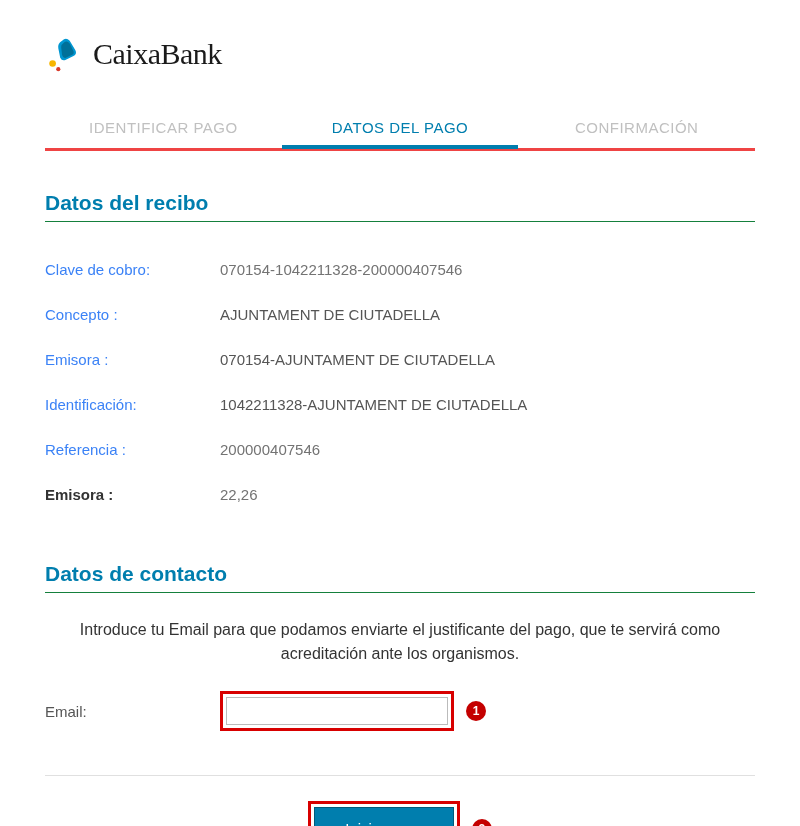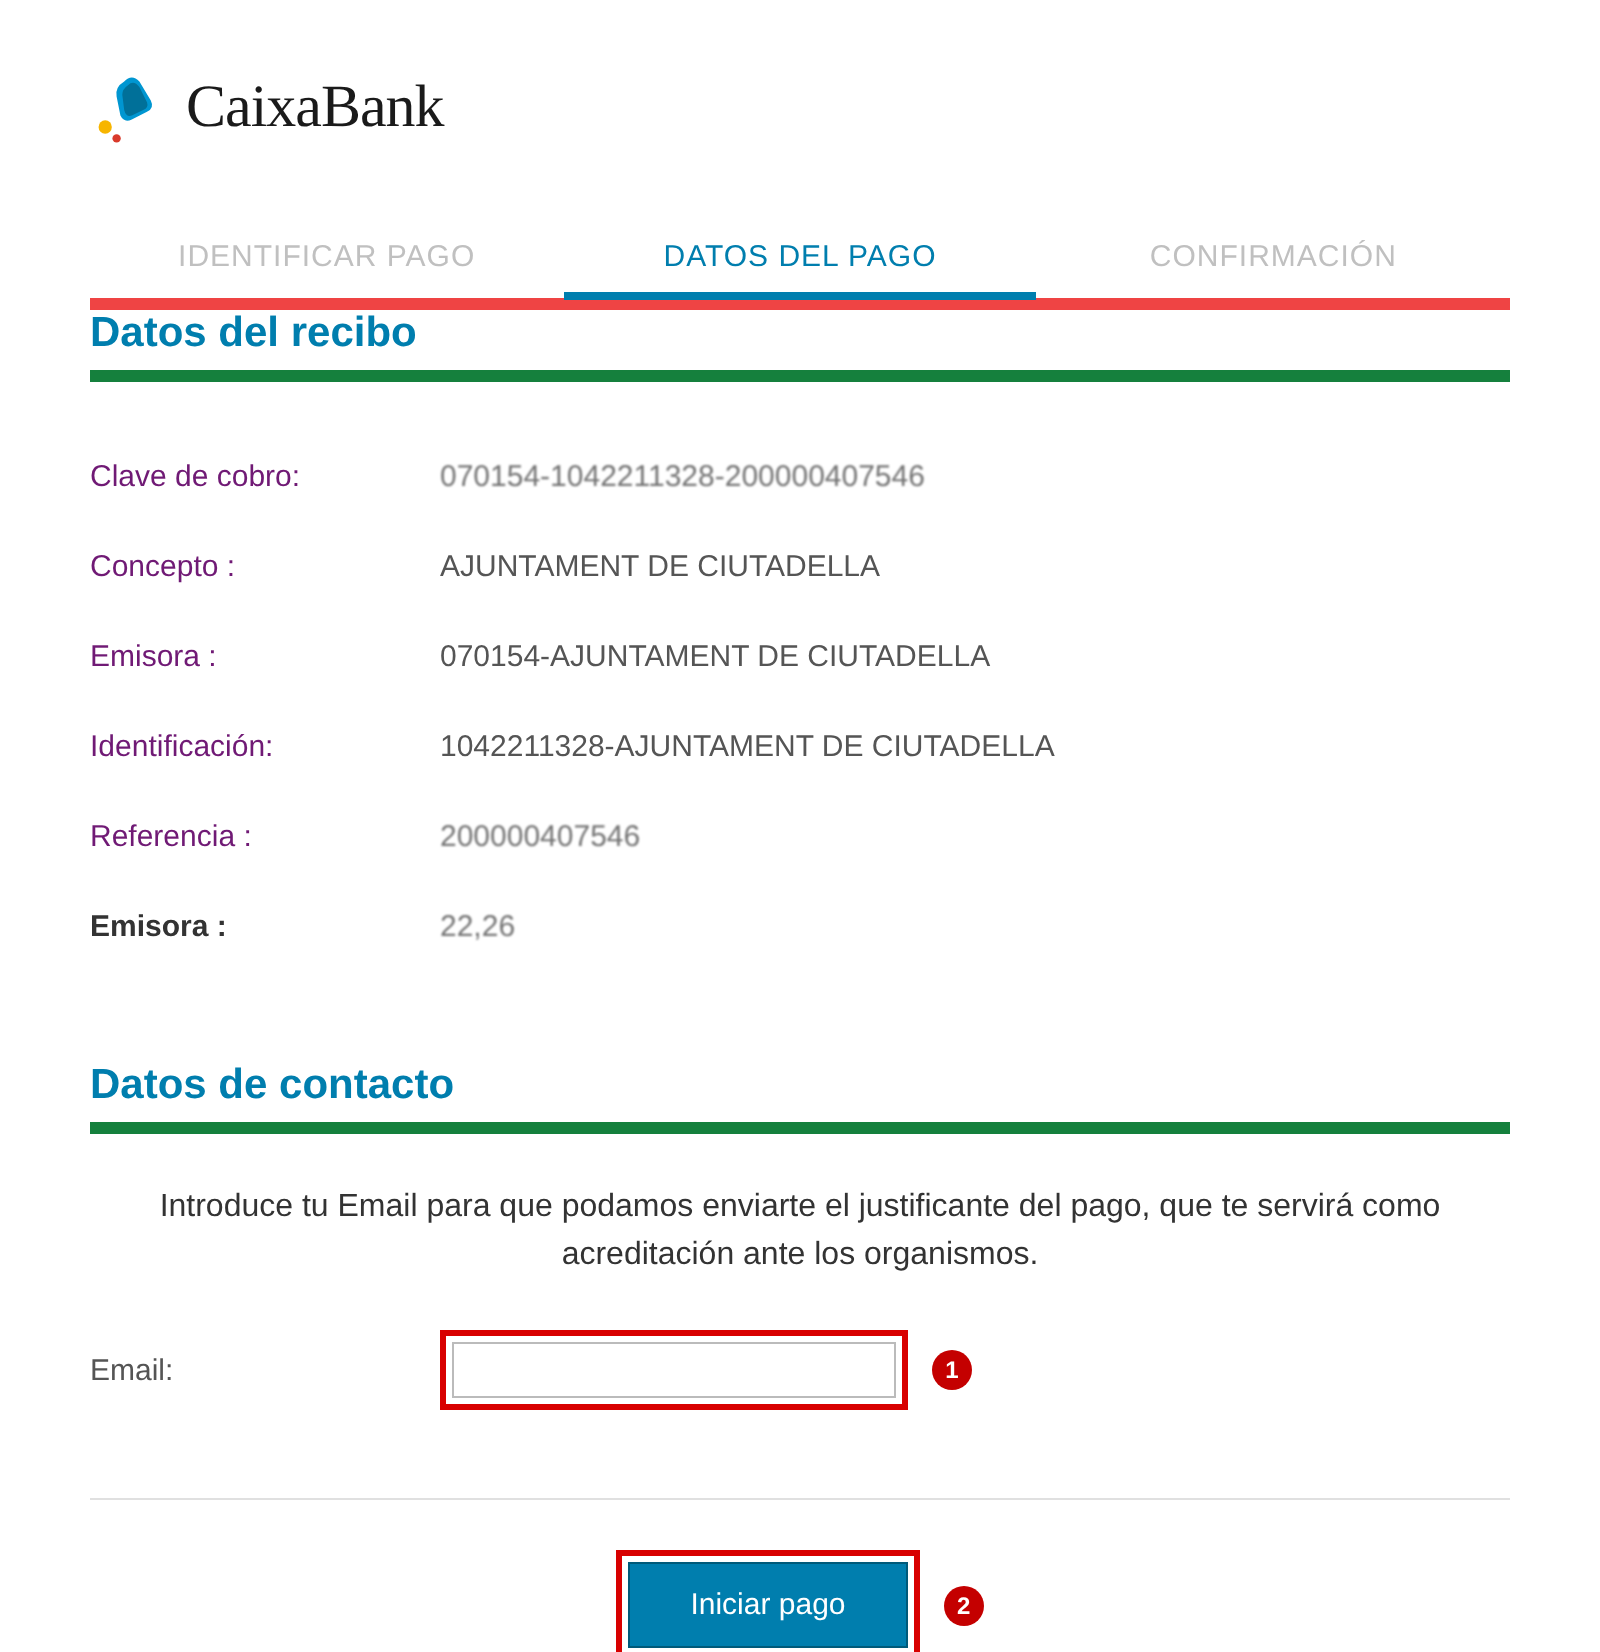--- a/index.html
+++ b/index.html
@@ -33,21 +33,22 @@
     }
     .logo-text {
       font-size: 30px;
       font-weight: 500;
       color: #1a1a1a;
       letter-spacing: -0.5px;
       font-family: Georgia, serif;
     }
     .tabs {
       display: flex;
-      border-bottom: 6px solid #ef4444;
+      border-bottom: 3px solid #ef4444;
+      margin-bottom: 40px;
     }
     .tab {
       flex: 1;
       text-align: center;
       padding: 12px 0;
       font-size: 15px;
       font-weight: 500;
       letter-spacing: 0.5px;
       color: #c0c0c0;
       cursor: pointer;
@@ -63,34 +64,34 @@
       left: 0;
       right: 0;
       height: 4px;
       background: #007eae;
     }
     .section-title {
       color: #007eae;
       font-size: 21px;
       font-weight: 600;
       padding-bottom: 6px;
-      border-bottom: 6px solid #15803d;
+      border-bottom: 1px solid #15803d;
       margin-bottom: 25px;
     }
     .data-section {
       margin-bottom: 45px;
     }
     .data-row {
       display: flex;
       padding: 14px 0;
       align-items: baseline;
     }
     .data-label {
       width: 175px;
-      color: #701a75;
+      color: #3b82f6;
       font-size: 15px;
     }
     .data-label.bold {
       font-weight: 700;
       color: #333;
     }
     .data-value {
       color: #555;
       font-size: 15px;
     }

